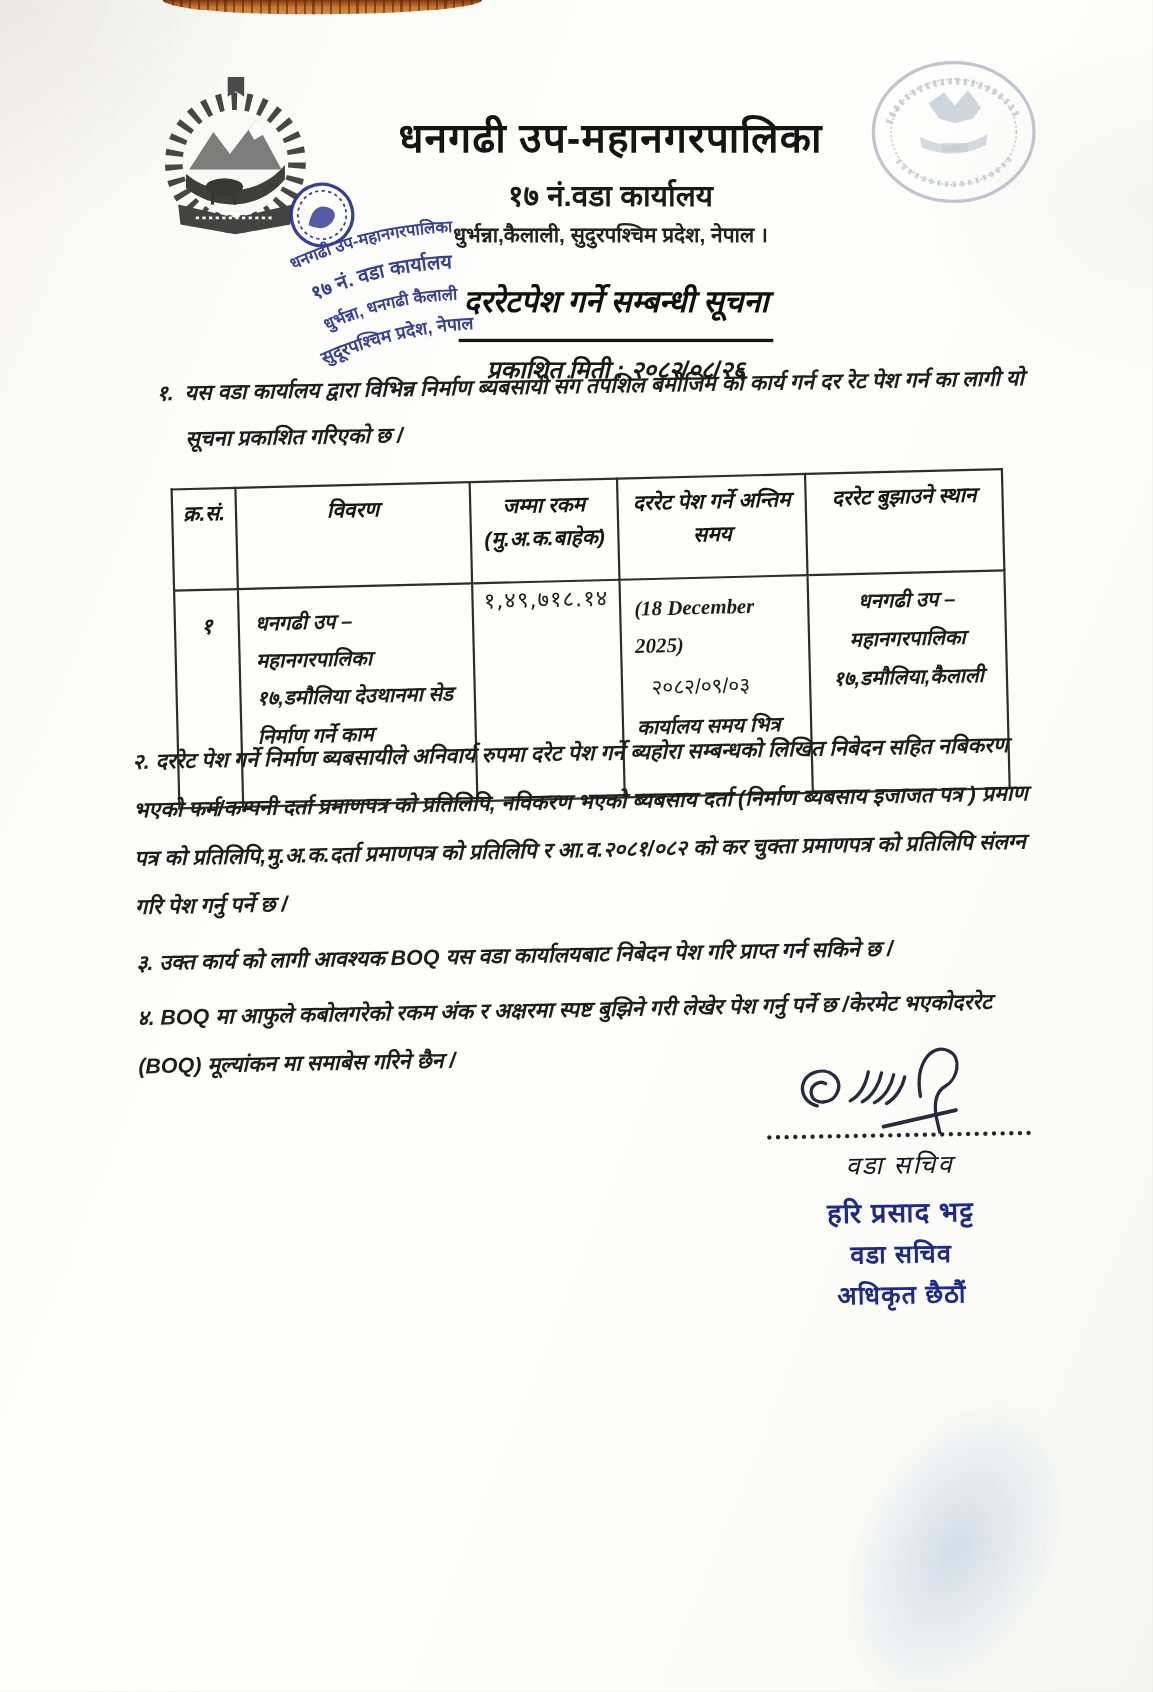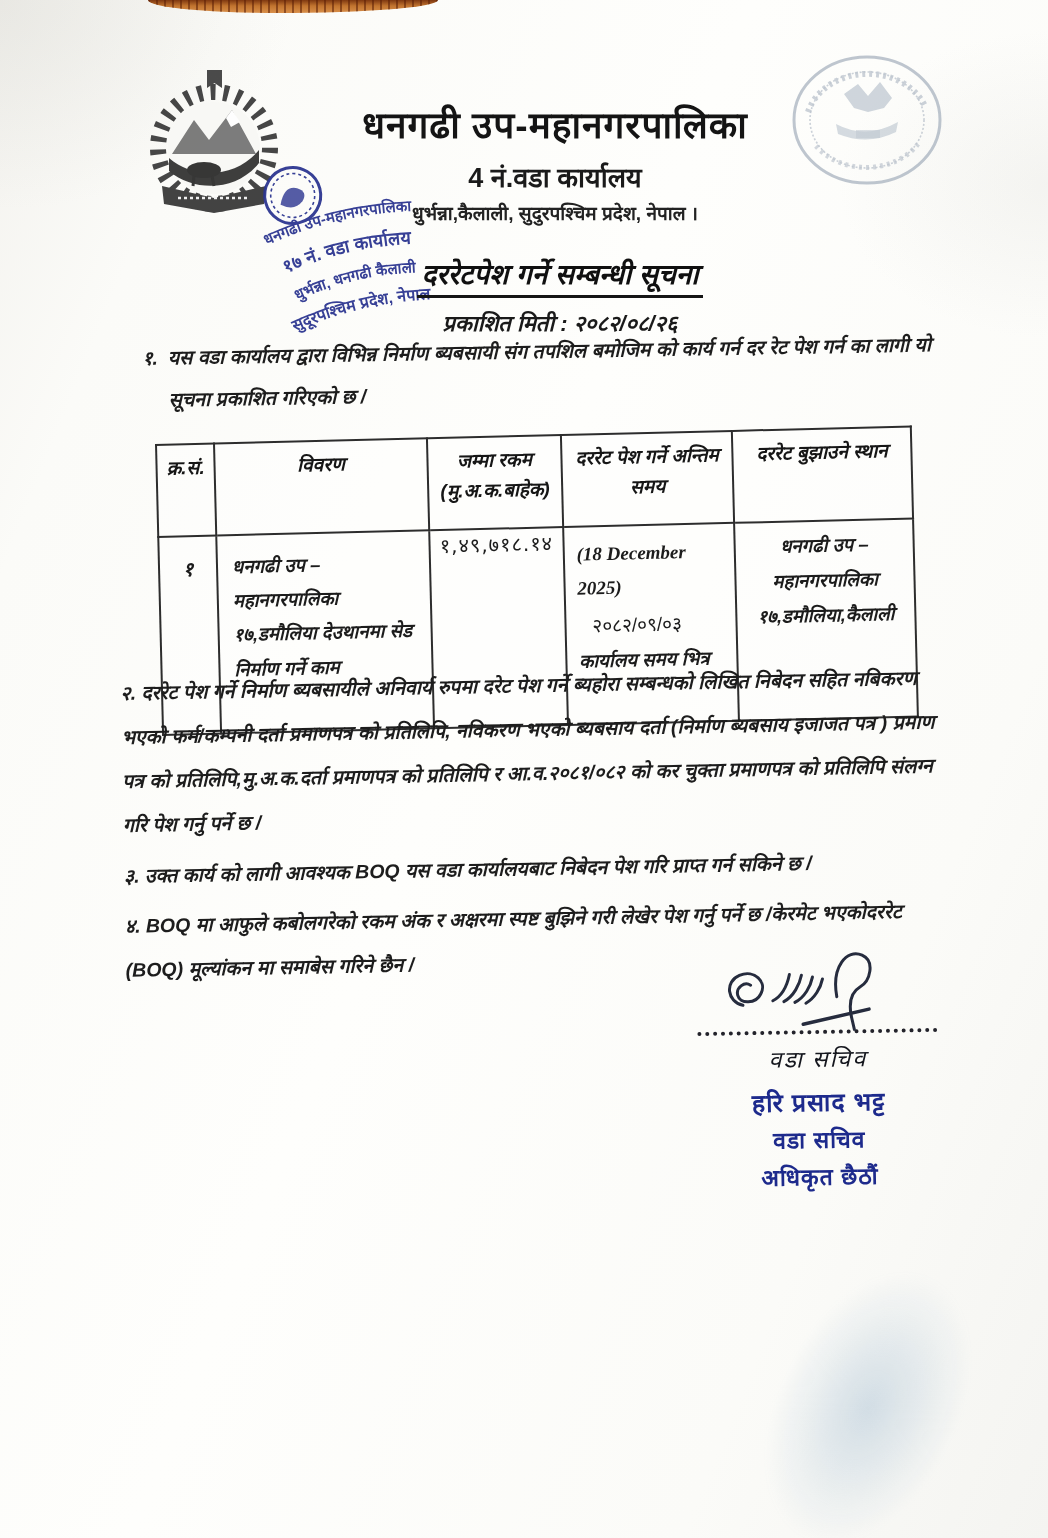--- a/index.html
+++ b/index.html
@@ -32,21 +32,21 @@
   .round-stamp{position:absolute;top:150px;left:220px;width:254px;height:204px;transform:rotate(-14deg);opacity:.94;}
 
   .hdr{position:absolute;left:280px;width:550px;text-align:center;}
   .org-name{top:98px;font-size:37px;font-weight:bold;letter-spacing:1px;color:#141414;}
   .office{top:158px;font-size:27px;font-weight:bold;color:#1a1a1a;}
   .address{top:200px;font-size:19px;font-weight:700;color:#222;}
 
   .title-wrap{position:absolute;top:254px;left:330px;width:460px;text-align:center;}
   .notice-title{
     display:inline-block;font-size:28px;font-weight:bold;font-style:italic;
-    color:#101010;border-bottom:3px solid #151515;padding:0 4px 3px 4px;
+    color:#101010;border-bottom:3px solid #151515;padding:0 4px 16px 4px;
   }
   .pub-date{margin-top:9px;font-size:22px;font-style:italic;font-weight:600;color:#1a1a1a;}
 
   .intro{
     position:absolute;top:338px;left:142px;width:806px;display:flex;gap:10px;
     font-size:19.5px;font-weight:600;font-style:italic;line-height:2.15;color:#1d1d1d;
     transform:rotate(-1deg);transform-origin:left top;
   }
   .intro .num{flex:0 0 auto;}
 
@@ -137,21 +137,21 @@
       <circle cx="88" cy="34" r="22" fill="none" stroke="#2b3590" stroke-width="1.6" stroke-dasharray="3 3"></circle>
       <path d="M74,40 q8,-18 20,-12 q10,6 2,14 q-10,8 -22,-2" fill="#2b3590" opacity="0.85"></path>
       <text class="stamp-text" font-size="15"><textPath href="#arc1" startOffset="50%" text-anchor="middle">धनगढी उप-महानगरपालिका</textPath></text>
       <text class="stamp-text" font-size="18"><textPath href="#arc2" startOffset="50%" text-anchor="middle">१७ नं. वडा कार्यालय</textPath></text>
       <text class="stamp-text" font-size="15"><textPath href="#arc3" startOffset="50%" text-anchor="middle">धुर्भन्ना, धनगढी कैलाली</textPath></text>
       <text class="stamp-text" font-size="16"><textPath href="#arc4" startOffset="50%" text-anchor="middle">सुदूरपश्चिम प्रदेश, नेपाल</textPath></text>
     </svg>
   </div>
 
   <div class="hdr org-name">धनगढी उप-महानगरपालिका</div>
-  <div class="hdr office">4 नं.वडा कार्यालय</div>
+  <div class="hdr office">१७ नं.वडा कार्यालय</div>
   <div class="hdr address">धुर्भन्ना,कैलाली, सुदुरपश्चिम प्रदेश, नेपाल ।</div>
 
   <div class="title-wrap">
     <span class="notice-title">दररेटपेश गर्ने सम्बन्धी सूचना</span>
     <div class="pub-date">प्रकाशित मिती : २०८२/०८/२६</div>
   </div>
 
   <div class="intro">
     <span class="num">१.</span>
     <span>यस वडा कार्यालय द्वारा विभिन्न निर्माण ब्यबसायी संग तपशिल बमोजिम को कार्य गर्न दर रेट पेश गर्न का लागी यो सूचना प्रकाशित गरिएको छ /</span>

